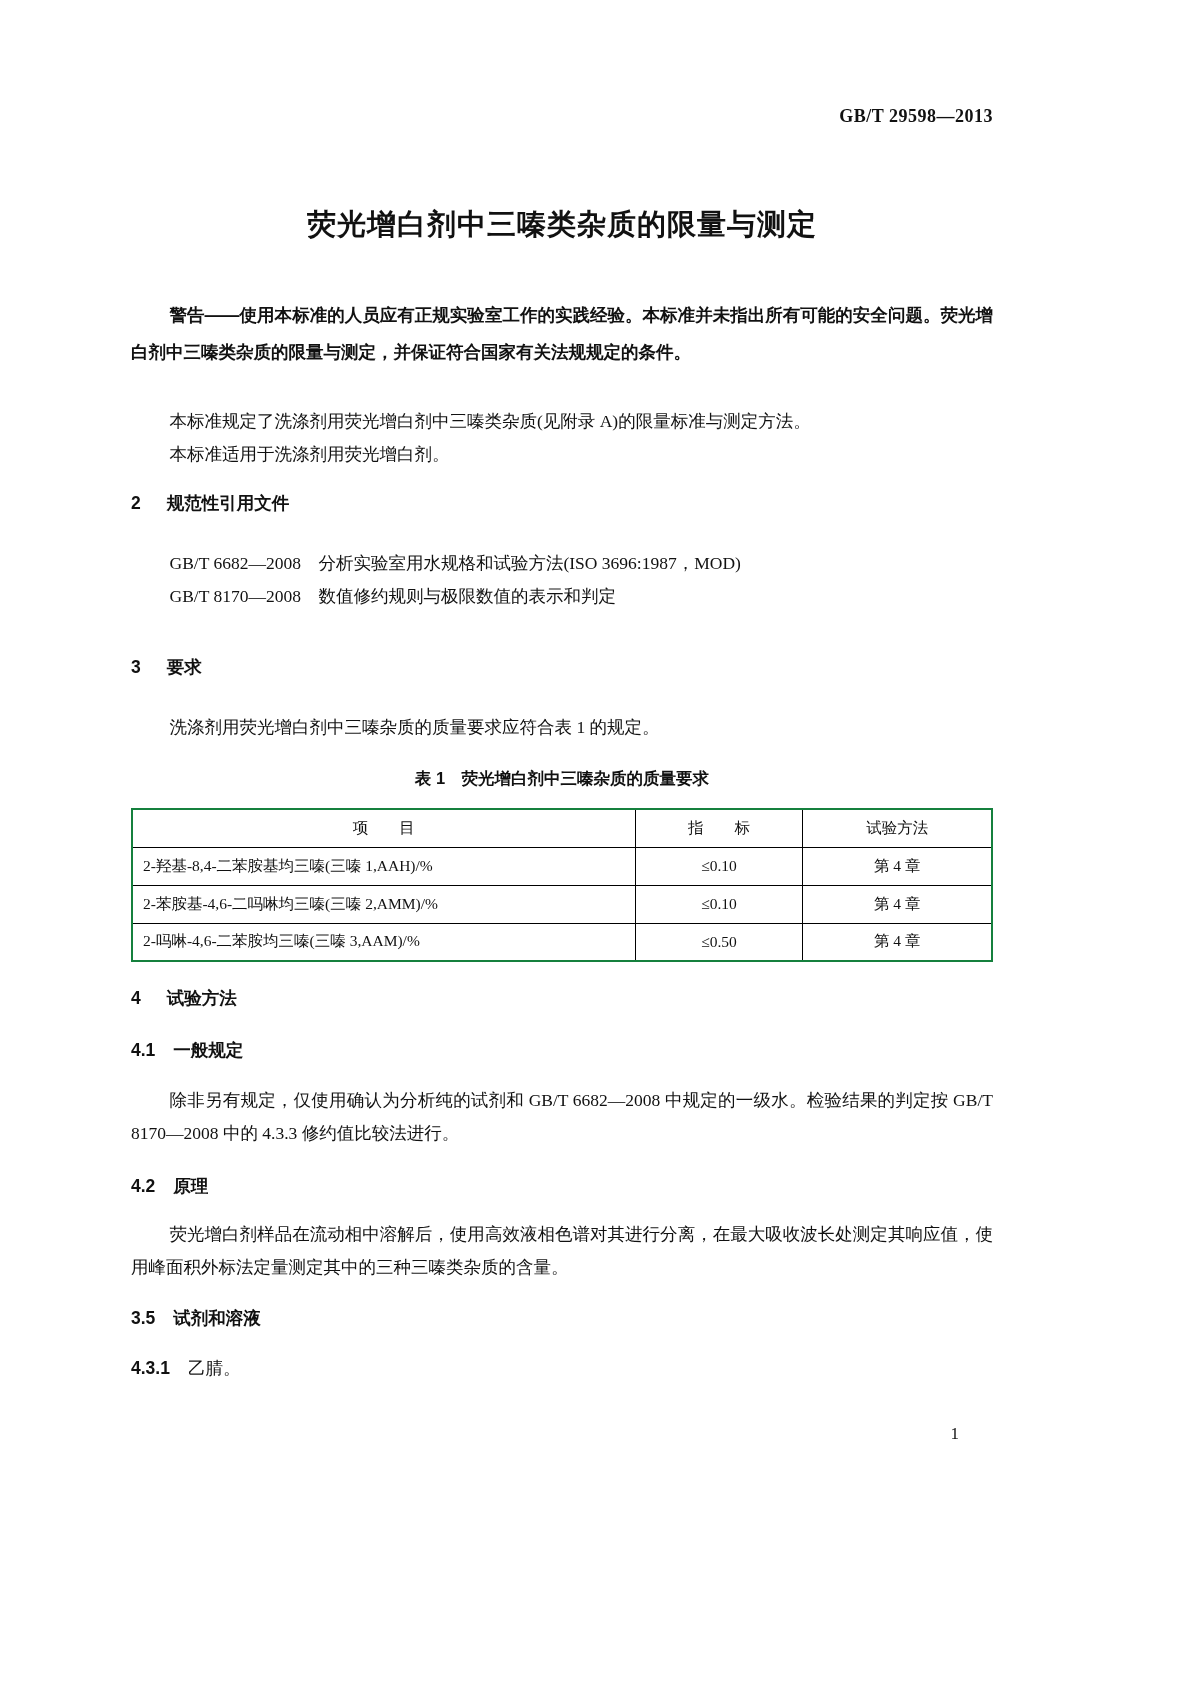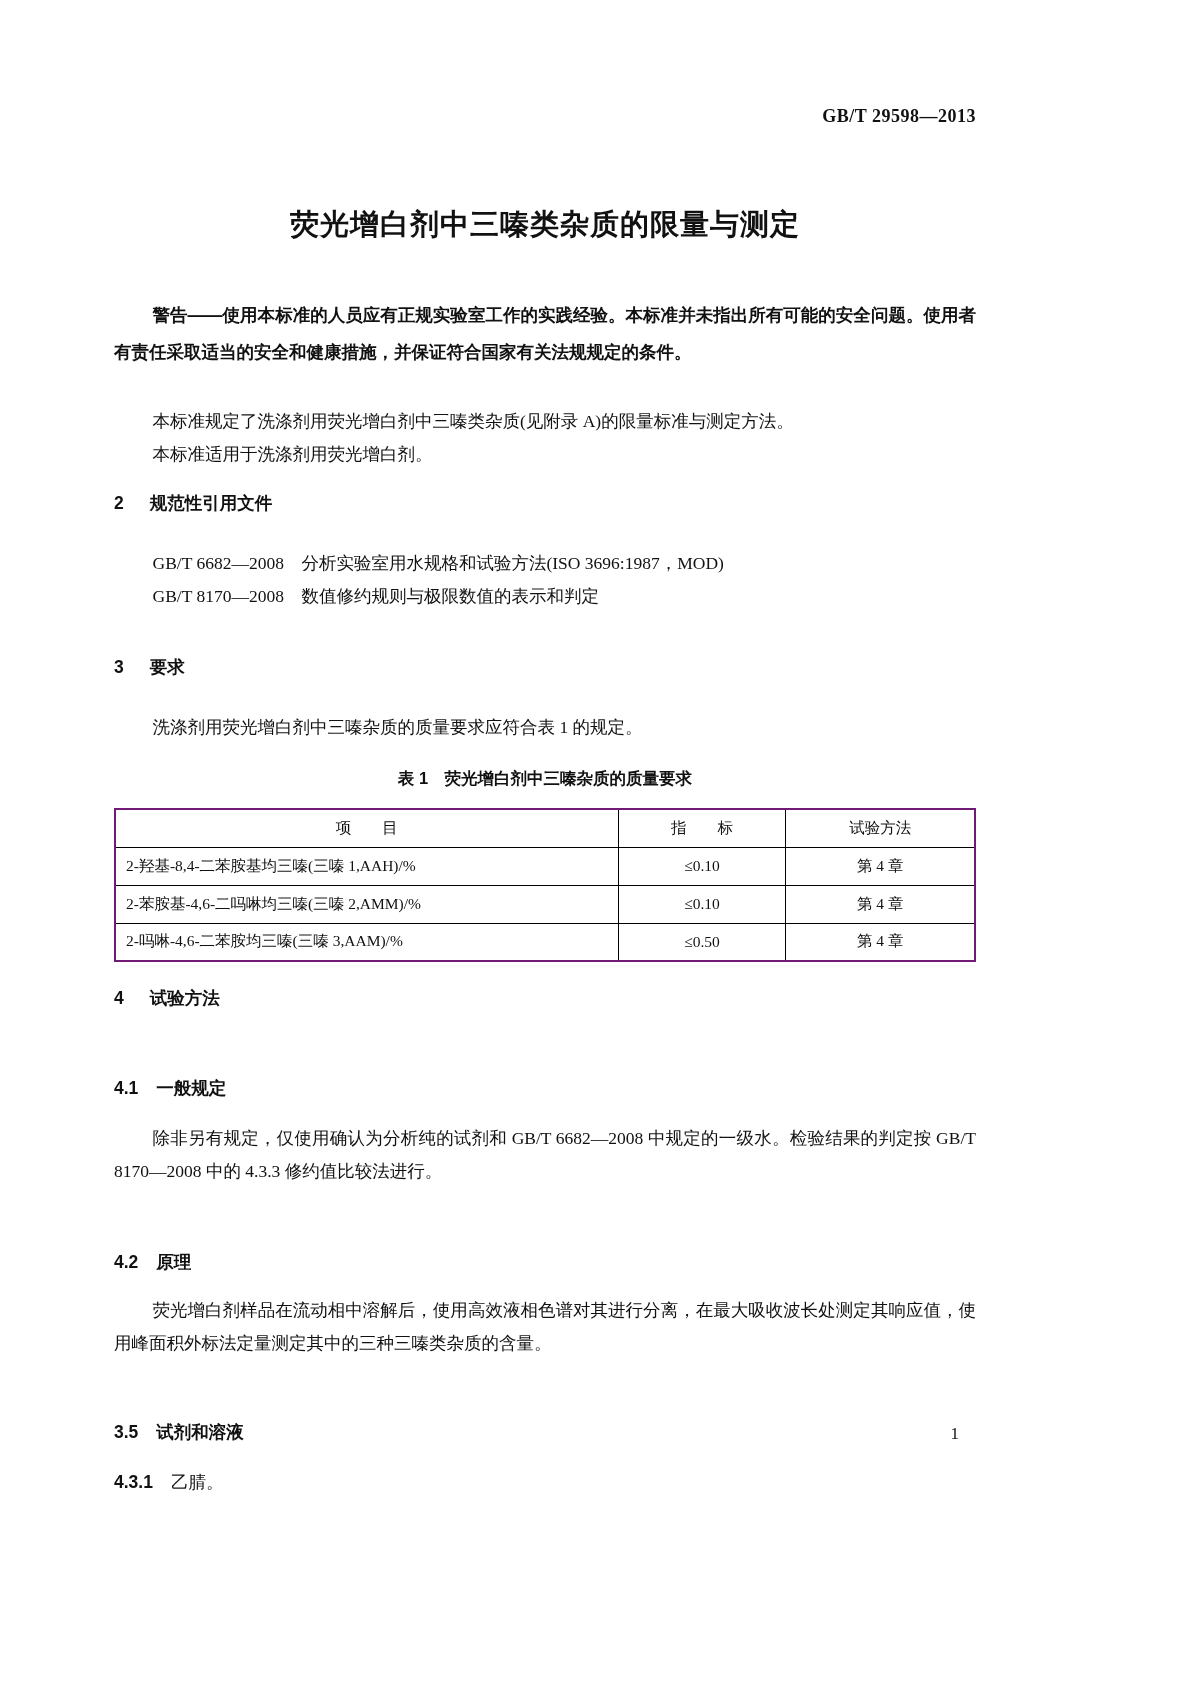--- a/index.html
+++ b/index.html
@@ -5,21 +5,21 @@
   * { margin: 0; padding: 0; box-sizing: border-box; }
   html, body { background: #ffffff; }
   body {
     width: 1191px; height: 1684px;
     font-family: "Liberation Serif", "DejaVu Serif", serif;
     color: #111111;
     position: relative;
     overflow: hidden;
   }
   .page { position: relative; width: 1191px; height: 1684px; background: #ffffff; }
-  .content { position: absolute; left: 114px; top: 0; width: 862px; }
+  .content { position: absolute; left: 131px; top: 0; width: 862px; }
 
   .std-number {
     padding-top: 106px;
     text-align: right;
     font-size: 18px;
     font-weight: bold;
     font-family: "Liberation Serif", "DejaVu Serif", serif;
     letter-spacing: 0.5px;
   }
 
@@ -42,21 +42,21 @@
     text-align: justify;
   }
 
   .sec-heading {
     font-family: "Liberation Sans", "DejaVu Sans", sans-serif;
     font-weight: bold;
     font-size: 17.5px;
     line-height: 24px;
   }
   .sec-heading .sec-num { display: inline-block; margin-right: 26px; }
-  .sec-heading.sub .sec-num { margin-right: 18px; margin-top: 38px; }
+  .sec-heading.sub .sec-num { margin-right: 18px; }
 
   .body-para {
     font-size: 17.5px;
     line-height: 33px;
     text-indent: 2.2em;
     text-align: justify;
   }
 
   .ref-line {
     font-size: 17.5px;
@@ -69,21 +69,21 @@
     text-align: center;
     font-family: "Liberation Sans", "DejaVu Sans", sans-serif;
     font-weight: bold;
     font-size: 16.5px;
   }
 
   table.spec-table {
     margin-top: 18px;
     width: 100%;
     border-collapse: collapse;
-    border: 2px solid #701a75;
+    border: 2px solid #15803d;
     font-size: 15.5px;
   }
   table.spec-table th, table.spec-table td {
     border: 1px solid #000000;
     height: 38px;
     padding: 2px 10px;
     font-weight: normal;
     text-align: center;
     vertical-align: middle;
   }
@@ -124,21 +124,21 @@
 </head>
 <body>
 
 <div class="page">
   <div class="content">
 
     <div class="std-number">GB/T 29598—2013</div>
 
     <div class="doc-title">荧光增白剂中三嗪类杂质的限量与测定</div>
 
-    <div class="warning">警告——使用本标准的人员应有正规实验室工作的实践经验。本标准并未指出所有可能的安全问题。使用者有责任采取适当的安全和健康措施，并保证符合国家有关法规规定的条件。</div>
+    <div class="warning">警告——使用本标准的人员应有正规实验室工作的实践经验。本标准并未指出所有可能的安全问题。荧光增白剂中三嗪类杂质的限量与测定，并保证符合国家有关法规规定的条件。</div>
 
     <div class="mt-pg">
       <div class="body-para">本标准规定了洗涤剂用荧光增白剂中三嗪类杂质(见附录 A)的限量标准与测定方法。</div>
       <div class="body-para">本标准适用于洗涤剂用荧光增白剂。</div>
     </div>
 
     <div class="sec-heading mt-h2">
       <span class="sec-num">2</span><span>规范性引用文件</span>
     </div>
     <div class="mt-p2">

